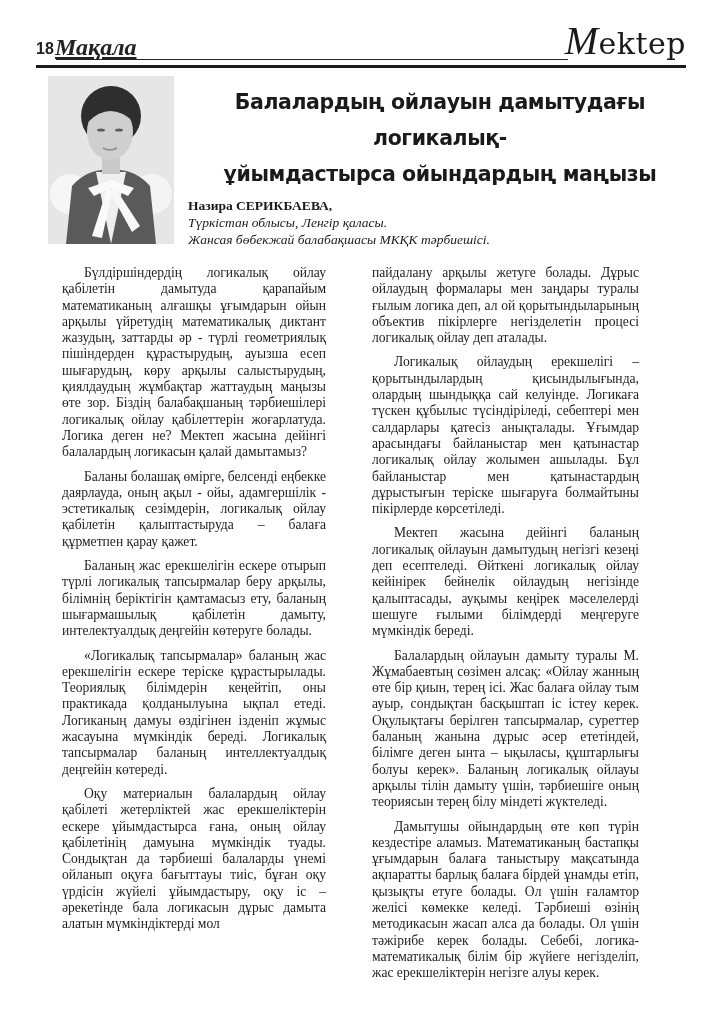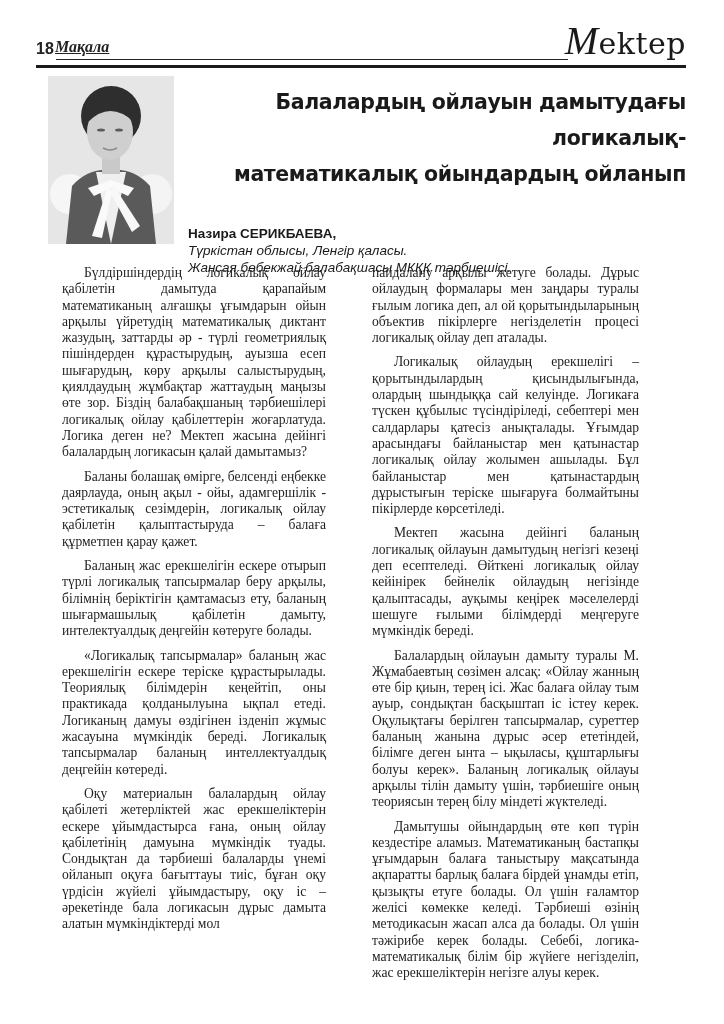--- a/index.html
+++ b/index.html
@@ -1,31 +1,31 @@
 <!DOCTYPE html>
 <html><head>
 <meta charset="utf-8">
 <style>
   html, body { margin: 0; padding: 0; background: #ffffff; }
   body { width: 724px; height: 1024px; position: relative; overflow: hidden; color: #1a1a1a; }
   .page { position: absolute; left: 0; top: 0; width: 724px; height: 1024px; }
 
   .header { position: absolute; left: 36px; top: 22px; width: 650px; height: 46px; }
   .page-num { position: absolute; left: 0; top: 17px; font-family: "Liberation Sans", sans-serif; font-weight: bold; font-size: 16px; line-height: 20px; color: #222; }
-  .section { position: absolute; left: 19px; top: 14px; font-family: "Liberation Serif", serif; font-style: italic; font-weight: bold; font-size: 16px; line-height: 22px; color: #222; text-decoration: underline; }
+  .section { position: absolute; left: 19px; top: 14px; font-family: "Liberation Serif", serif; font-style: italic; font-weight: bold; font-size: 24px; line-height: 22px; color: #222; text-decoration: underline; }
   .thin-rule { position: absolute; left: 20px; top: 37px; width: 512px; height: 1px; background: #222; }
   .thick-rule { position: absolute; left: 0; top: 43px; width: 650px; height: 3px; background: #1a1a1a; }
   .brand { position: absolute; right: 0; top: 0; font-family: "DejaVu Serif", serif; font-size: 30px; line-height: 38px; color: #1a1a1a; letter-spacing: 0.5px; }
   .brand .cap { font-family: "Liberation Serif", serif; font-style: italic; font-size: 40px; }
 
   .photo { position: absolute; left: 48px; top: 76px; width: 126px; height: 168px; background: linear-gradient(180deg, #e9e9e9 0%, #e2e2e2 100%); overflow: hidden; }
 
-  .title { position: absolute; left: 194px; top: 84px; width: 492px; font-family: "DejaVu Sans", sans-serif; font-weight: bold; font-size: 20.5px; line-height: 36px; text-align: right; color: #1a1a1a; letter-spacing: -0.4px; }
+  .title { position: absolute; left: 194px; top: 84px; width: 492px; font-family: "DejaVu Sans", sans-serif; font-weight: bold; font-size: 20.5px; line-height: 36px; text-align: center; color: #1a1a1a; letter-spacing: -0.4px; }
 
-  .author { position: absolute; left: 188px; top: 197px; width: 420px; font-family: Liberation Sans, sans-serif; font-size: 13.5px; line-height: 17px; color: #1a1a1a; margin-top: 28px; }
+  .author { position: absolute; left: 188px; top: 197px; width: 420px; font-family: Liberation Serif, serif; font-size: 13.5px; line-height: 17px; color: #1a1a1a; }
   .author .name { font-weight: bold; }
   .author .it { font-style: italic; }
 
   .col { position: absolute; top: 257px; width: 280px; font-family: "Liberation Serif", serif; font-size: 13.6px; line-height: 16.3px; color: #1e1e1e; text-align: justify; }
   .col-left { left: 54px; }
   .col-right { left: 364px; width: 283px; }
   .col p { margin: 8px; text-indent: 22px; hyphens: manual; }
   .col p.cont { text-indent: 0; }
 </style>
 </head>
@@ -63,21 +63,21 @@
       <ellipse cx="62" cy="56" rx="23" ry="28" fill="#cfcfcf"></ellipse>
       <path d="M40 46 Q62 24 86 46 L86 36 Q62 12 40 36 Z" fill="#2e2e2e"></path>
       <ellipse cx="53" cy="54" rx="4" ry="1.6" fill="#5b5b5b"></ellipse>
       <ellipse cx="71" cy="54" rx="4" ry="1.6" fill="#5b5b5b"></ellipse>
       <path d="M55 72 Q62 76 69 72" stroke="#8a8a8a" stroke-width="1.6" fill="none"></path>
     </svg>
   </div>
 
   <div class="title">
     <div>Балалардың ойлауын дамытудағы логикалық-</div>
-    <div>математикалық ойындардың ойланып</div>
+    <div>ұйымдастырса ойындардың маңызы</div>
   </div>
 
   <div class="author">
     <div class="name">Назира СЕРИКБАЕВА,</div>
     <div class="it">Түркістан облысы, Ленгір қаласы.</div>
     <div class="it">Жансая бөбекжай балабақшасы МКҚК тәрбиешісі.</div>
   </div>
 
   <div class="col col-left">
     <p>Бүлдіршіндердің логикалық ойлау қабілетін дамытуда қарапайым математиканың алғашқы ұғымдарын ойын арқылы үйретудің математикалық диктант жазудың, заттарды әр - түрлі геометриялық пішіндерден құрастырудың, ауызша есеп шығарудың, көру арқылы салыстырудың, қиялдаудың жұмбақтар жаттаудың маңызы өте зор. Біздің балабақшаның тәрбиешілері логикалық ойлау қабілеттерін жоғарлатуда. Логика деген не? Мектеп жасына дейінгі балалардың логикасын қалай дамытамыз?</p>

